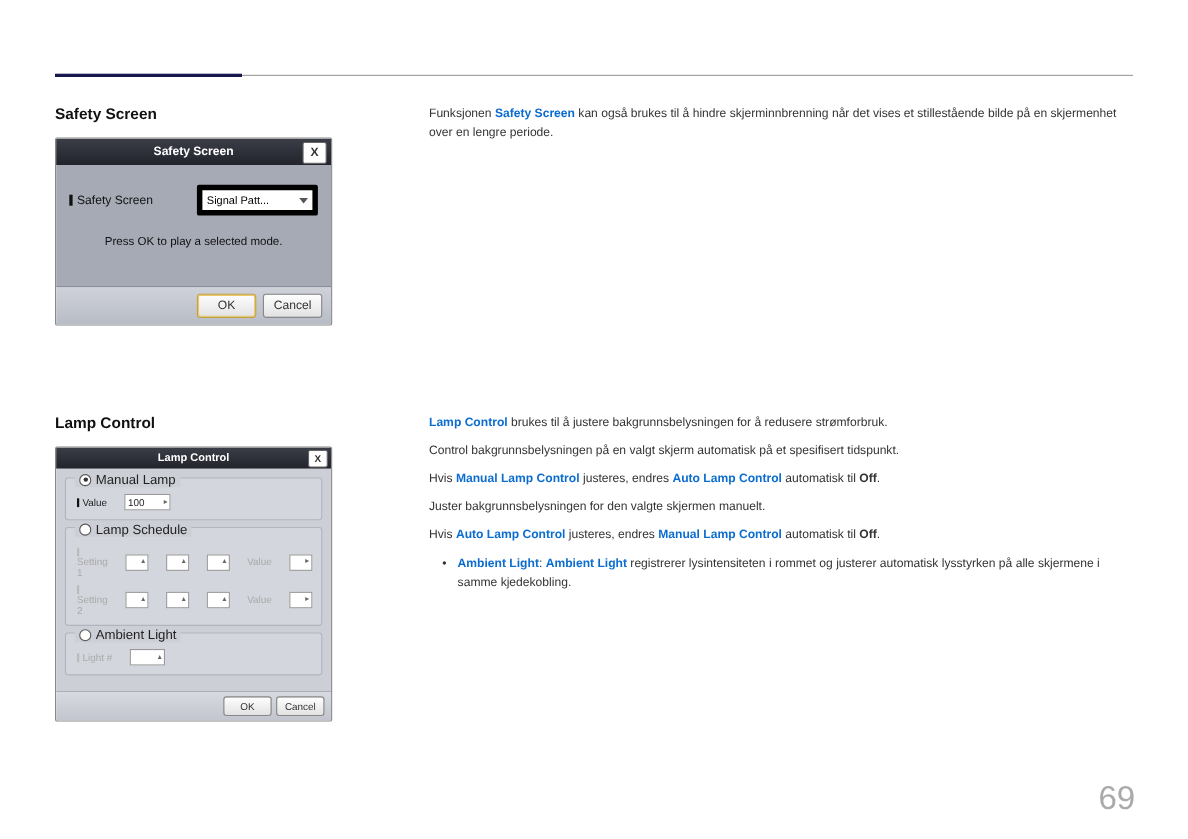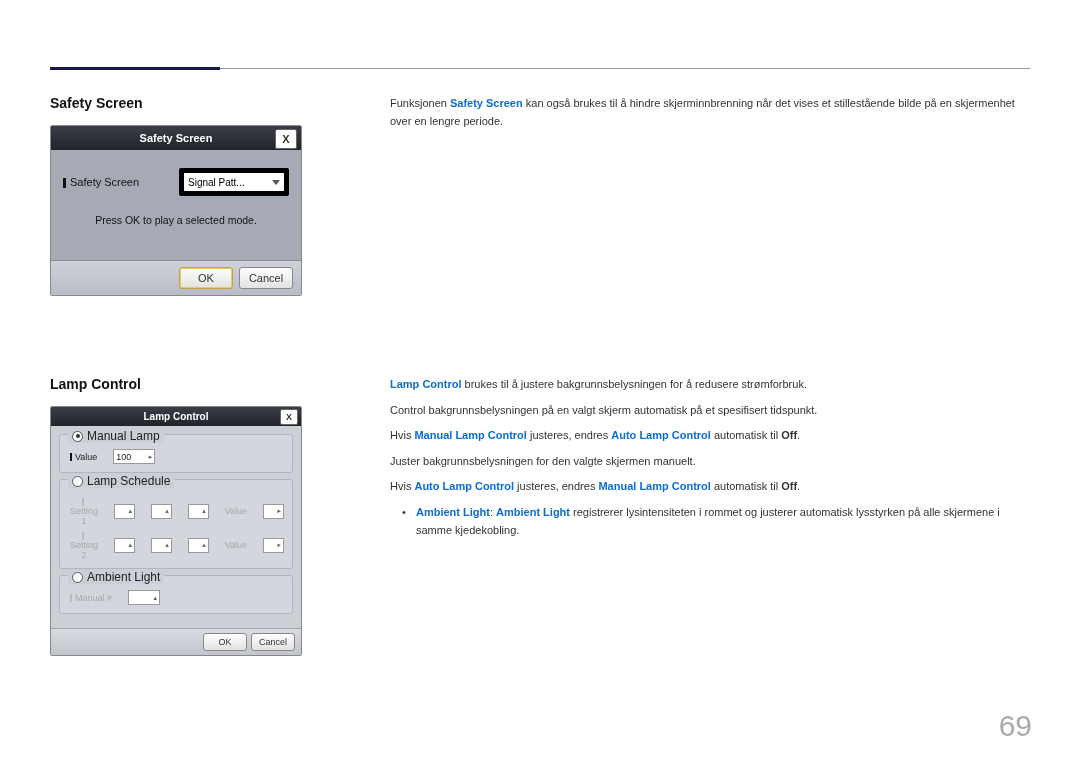--- a/index.html
+++ b/index.html
@@ -250,21 +250,20 @@
   .mini-row {
     display: flex;
     align-items: center;
     gap: 16px;
     margin-top: 4px;
     font-size: 9px;
     color: #222;
   }
   .mini-row.disabled {
     color: #aaa;
-    text-align: center;
   }
   .spin {
     background: #fff;
     border: 1px solid #999;
     width: 36px;
     height: 13px;
     font-size: 9px;
     display: flex;
     align-items: center;
     justify-content: space-between;
@@ -437,21 +436,21 @@
                 </div>
             </div>
           </div>
 
           <div class="grp">
             <div class="grp-label">
               <span class="radio"></span>
               <span>Ambient Light</span>
             </div>
             <div class="mini-row disabled" style="margin-top:6px">
-              <span><span class="mini-label-pipe" style="background:#bbb"></span><span>Manual #</span></span>
+              <span><span class="mini-label-pipe" style="background:#bbb"></span><span>Light #</span></span>
               <div class="spin sm">
                   <span></span>
                   <span class="spin-arrow">▴</span>
                 </div>
             </div>
           </div>
 
         </div>
         <div class="dlg-buttons2">
           <div class="btn2">

